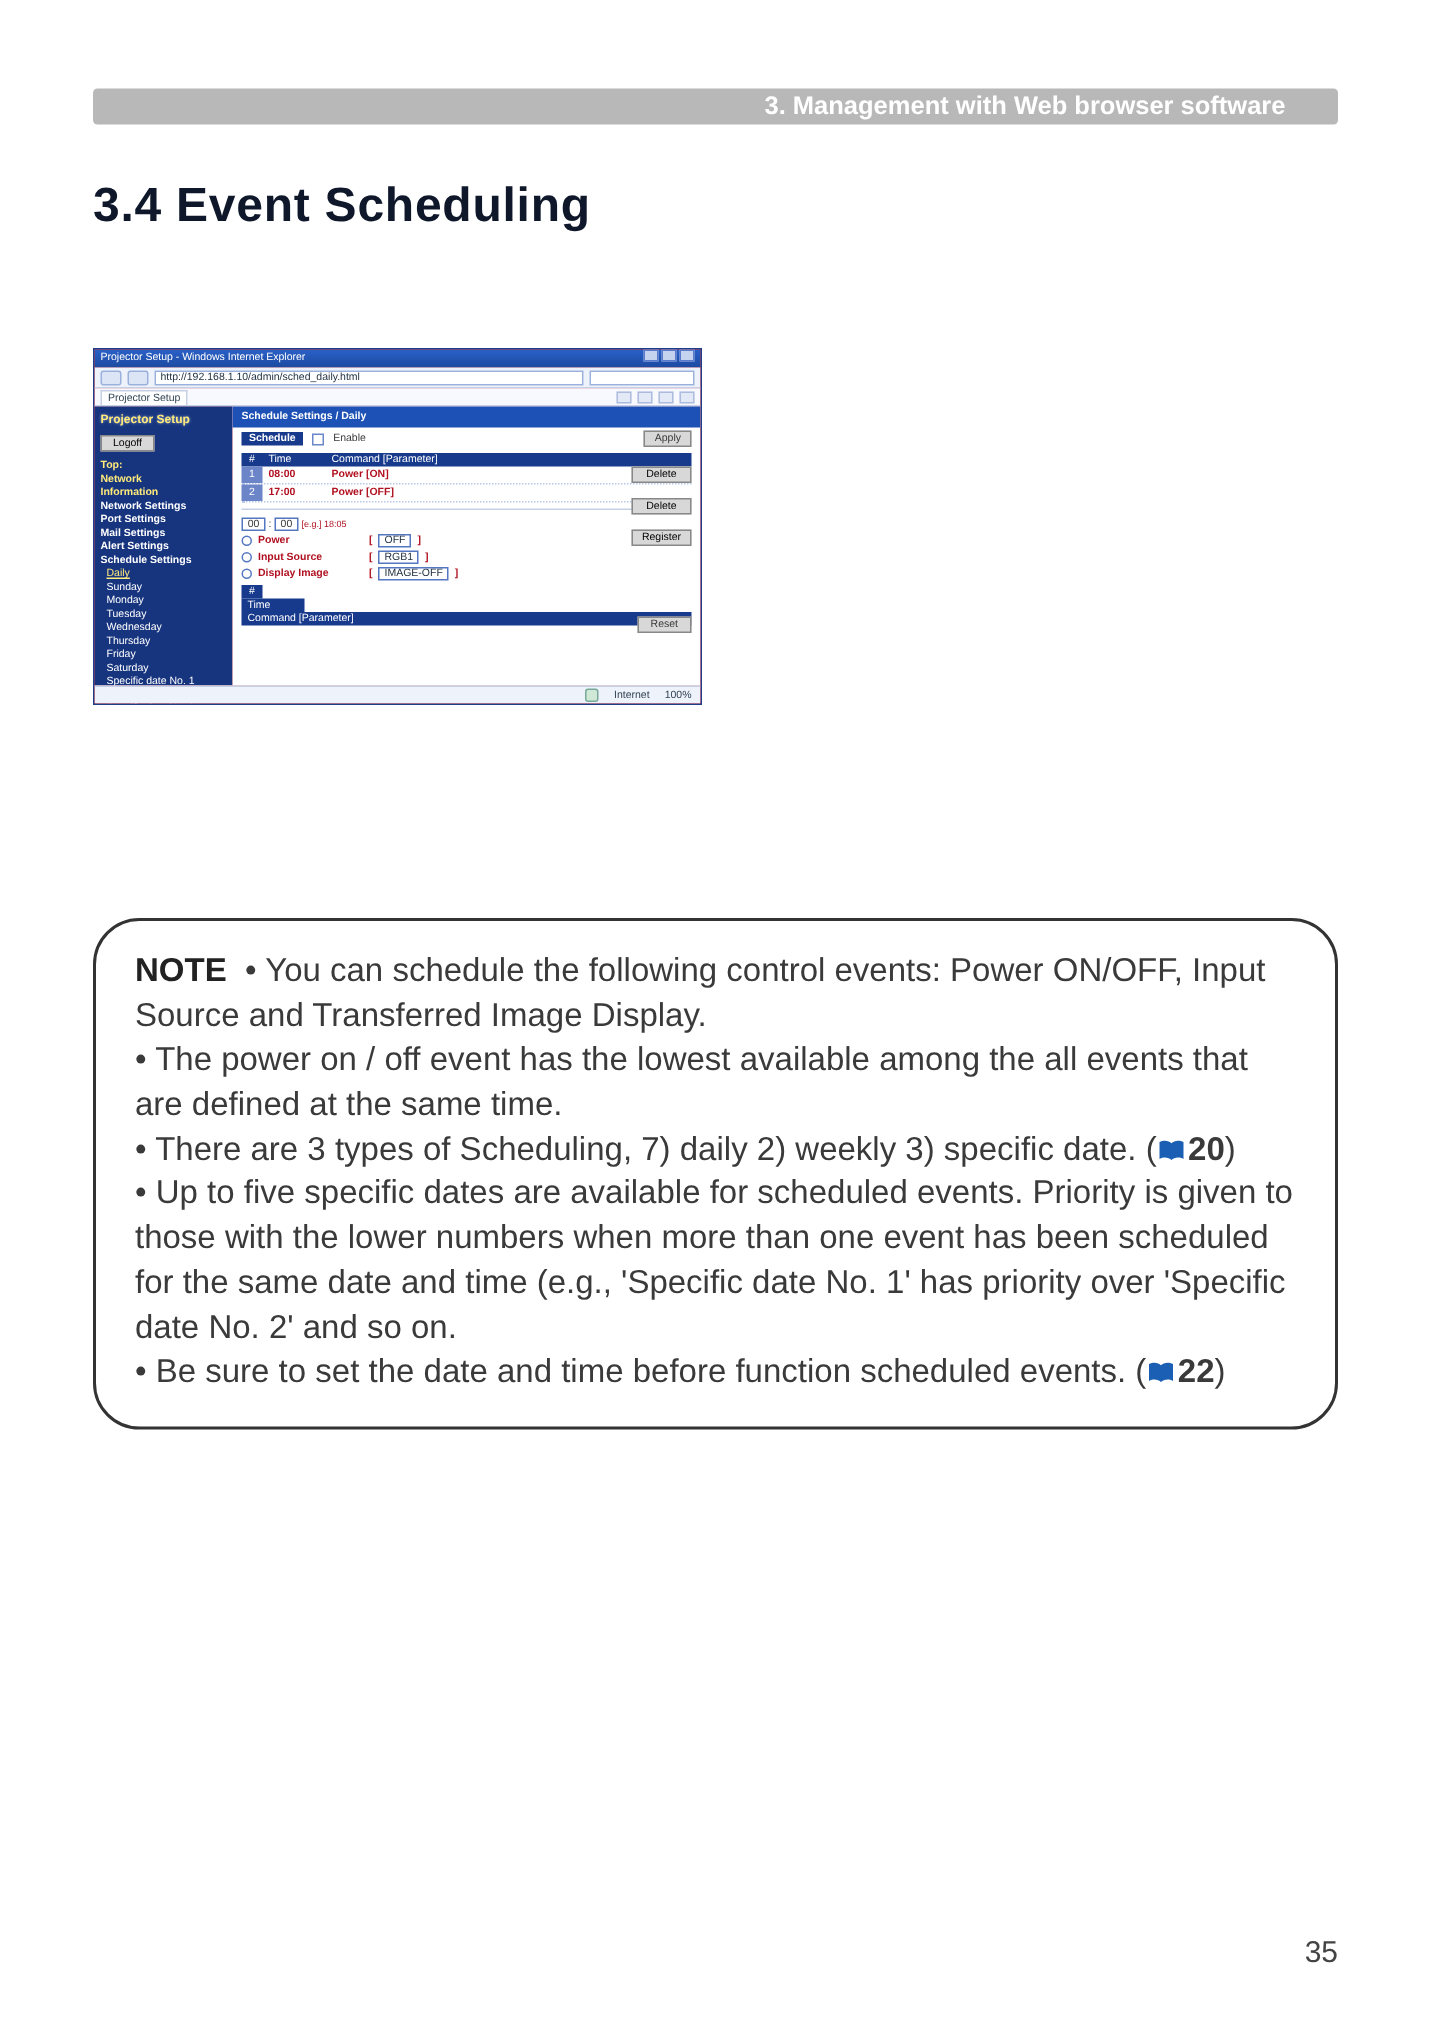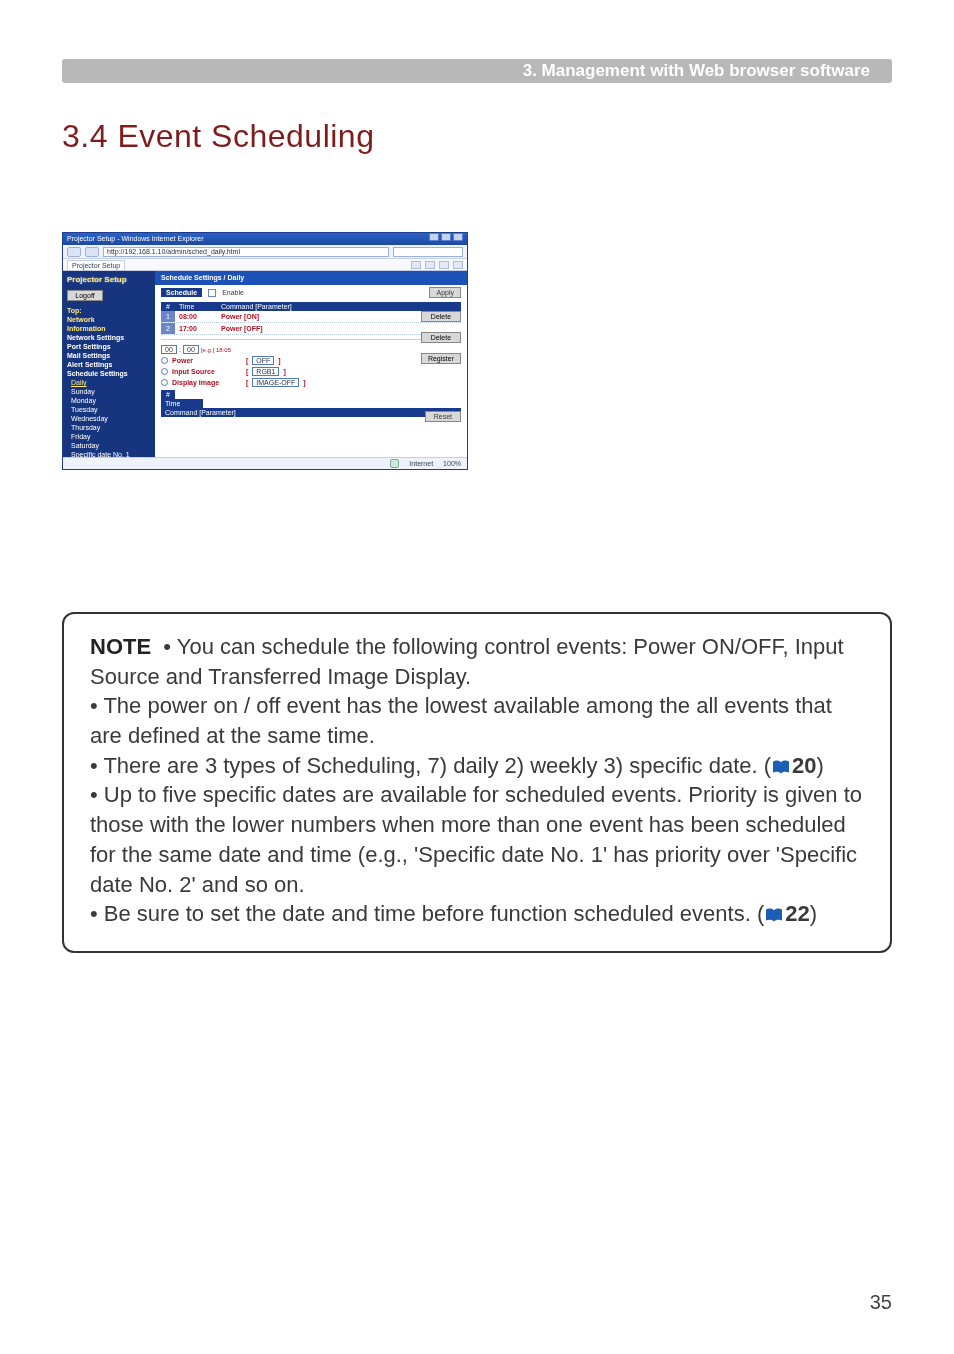--- a/index.html
+++ b/index.html
@@ -1,22 +1,22 @@
 <!DOCTYPE html>
 <html><head>
 <meta charset="utf-8">
 <style>
   * { box-sizing: border-box; margin: 0; padding: 0; }
   html, body { width: 954px; height: 1354px; background: #fff; font-family: Arial, Helvetica, sans-serif; color: #3a3a3a; }
   .page { position: relative; width: 954px; height: 1354px; }
 
-  .header-bar { position: absolute; top: 59px; left: 62px; right: 62px; height: 24px; background: #b8b8b8; border-radius: 3px; display: flex; align-items: center; justify-content: flex-end; padding-right: 22px; }
+  .header-bar { position: absolute; top: 59px; left: 62px; right: 62px; height: 24px; background: #b8b8b8; border-radius: 3px; display: flex; align-items: center; justify-content: flex-end; padding-right: 35px; }
   .header-bar span { color: #fff; font-weight: bold; font-size: 17px; }
 
-  .h-title { position: absolute; top: 118px; left: 62px; font-size: 32px; font-weight: 400; color: #7f1d1d; letter-spacing: 0.5px; text-align: right; }
+  .h-title { position: absolute; top: 118px; left: 62px; font-size: 32px; font-weight: 700; color: #0f172a; letter-spacing: 0.5px; text-align: right; }
 
   .intro { position: absolute; top: 172px; left: 62px; right: 62px; font-size: 22px; line-height: 1.35; color: #444; }
 
   .shot { position: absolute; top: 232px; left: 62px; width: 406px; height: 238px; border: 1px solid #1d3e8a; background: #ef4444; overflow: hidden; font-size: 7px; }
   .shot .wtitle { background: linear-gradient(#2a60c8,#1c4aa0); color:#fff; height: 12px; line-height:12px; padding: 0 4px; display:flex; justify-content:space-between; }
   .shot .wtitle .wbtns { display:flex; gap:2px; }
   .shot .wtitle .wb { width:10px; height:8px; background:#c5d3ef; border:1px solid #5a7acb; }
   .shot .addr { height: 14px; background:#eef2fb; border-bottom:1px solid #c6cfe6; display:flex; align-items:center; gap:4px; padding:0 4px; color:#234; }
   .shot .addr .navbtn { width:14px;height:10px;background:#dbe5f6;border:1px solid #9bb1dd;border-radius:2px; }
   .shot .addr .urlbox { flex:1; height:10px; background:#fff; border:1px solid #9bb1dd; padding:0 3px; overflow:hidden; white-space:nowrap; }
@@ -65,21 +65,21 @@
   .shot .main .opts .osel { border:1px solid #5477c1; background:#fff; padding:0 3px; color:#234; }
   .shot .main .opts .timebox { display:flex; align-items:center; gap:2px; margin:2px 0 2px 0; }
   .shot .main .opts .timebox .tin { width:16px; height:9px; border:1px solid #5477c1; background:#fff; text-align:center; }
   .shot .main .opts .timebox .mlbl { color:#b01020; font-size:6px; }
 
   .shot .main .lastbtn { position:absolute; right:6px; top:140px; background:#d8d8d8; border:1px solid #888; padding:1px 8px; font-size:7px; }
 
   .shot .status { position:absolute; bottom:0; left:0; right:0; height:12px; background:#eef2fb; border-top:1px solid #c6cfe6; display:flex; align-items:center; justify-content:flex-end; gap:10px; padding:0 6px; color:#345; }
   .shot .status .intico { width:9px; height:9px; border:1px solid #7a9; background:#cfe9d6; border-radius:2px; }
 
-  .note-box { position: absolute; top: 612px; left: 62px; right: 62px; border: 2px solid #333; border-radius: 12px; padding: 18px 26px 22px; font-size: 22px; line-height: 1.35; color: #3a3a3a; }
+  .note-box { position: absolute; top: 612px; left: 62px; right: 62px; border: 2px solid #333; border-radius: 31px; padding: 18px 26px 22px; font-size: 22px; line-height: 1.35; color: #3a3a3a; }
   .note-box .nlabel { font-weight: 900; color: #222; }
   .note-box .refico { display:inline-flex; align-items:center; vertical-align: -2px; }
   .note-box .refico svg { width:20px; height:16px; }
   .note-box .refnum { font-weight: bold; margin-left: 1px; }
 
   .pagenum { position: absolute; bottom: 40px; right: 62px; font-size: 20px; color: #444; margin-top: 30px; }
 </style>
 </head>
 <body>
 <div class="page">

